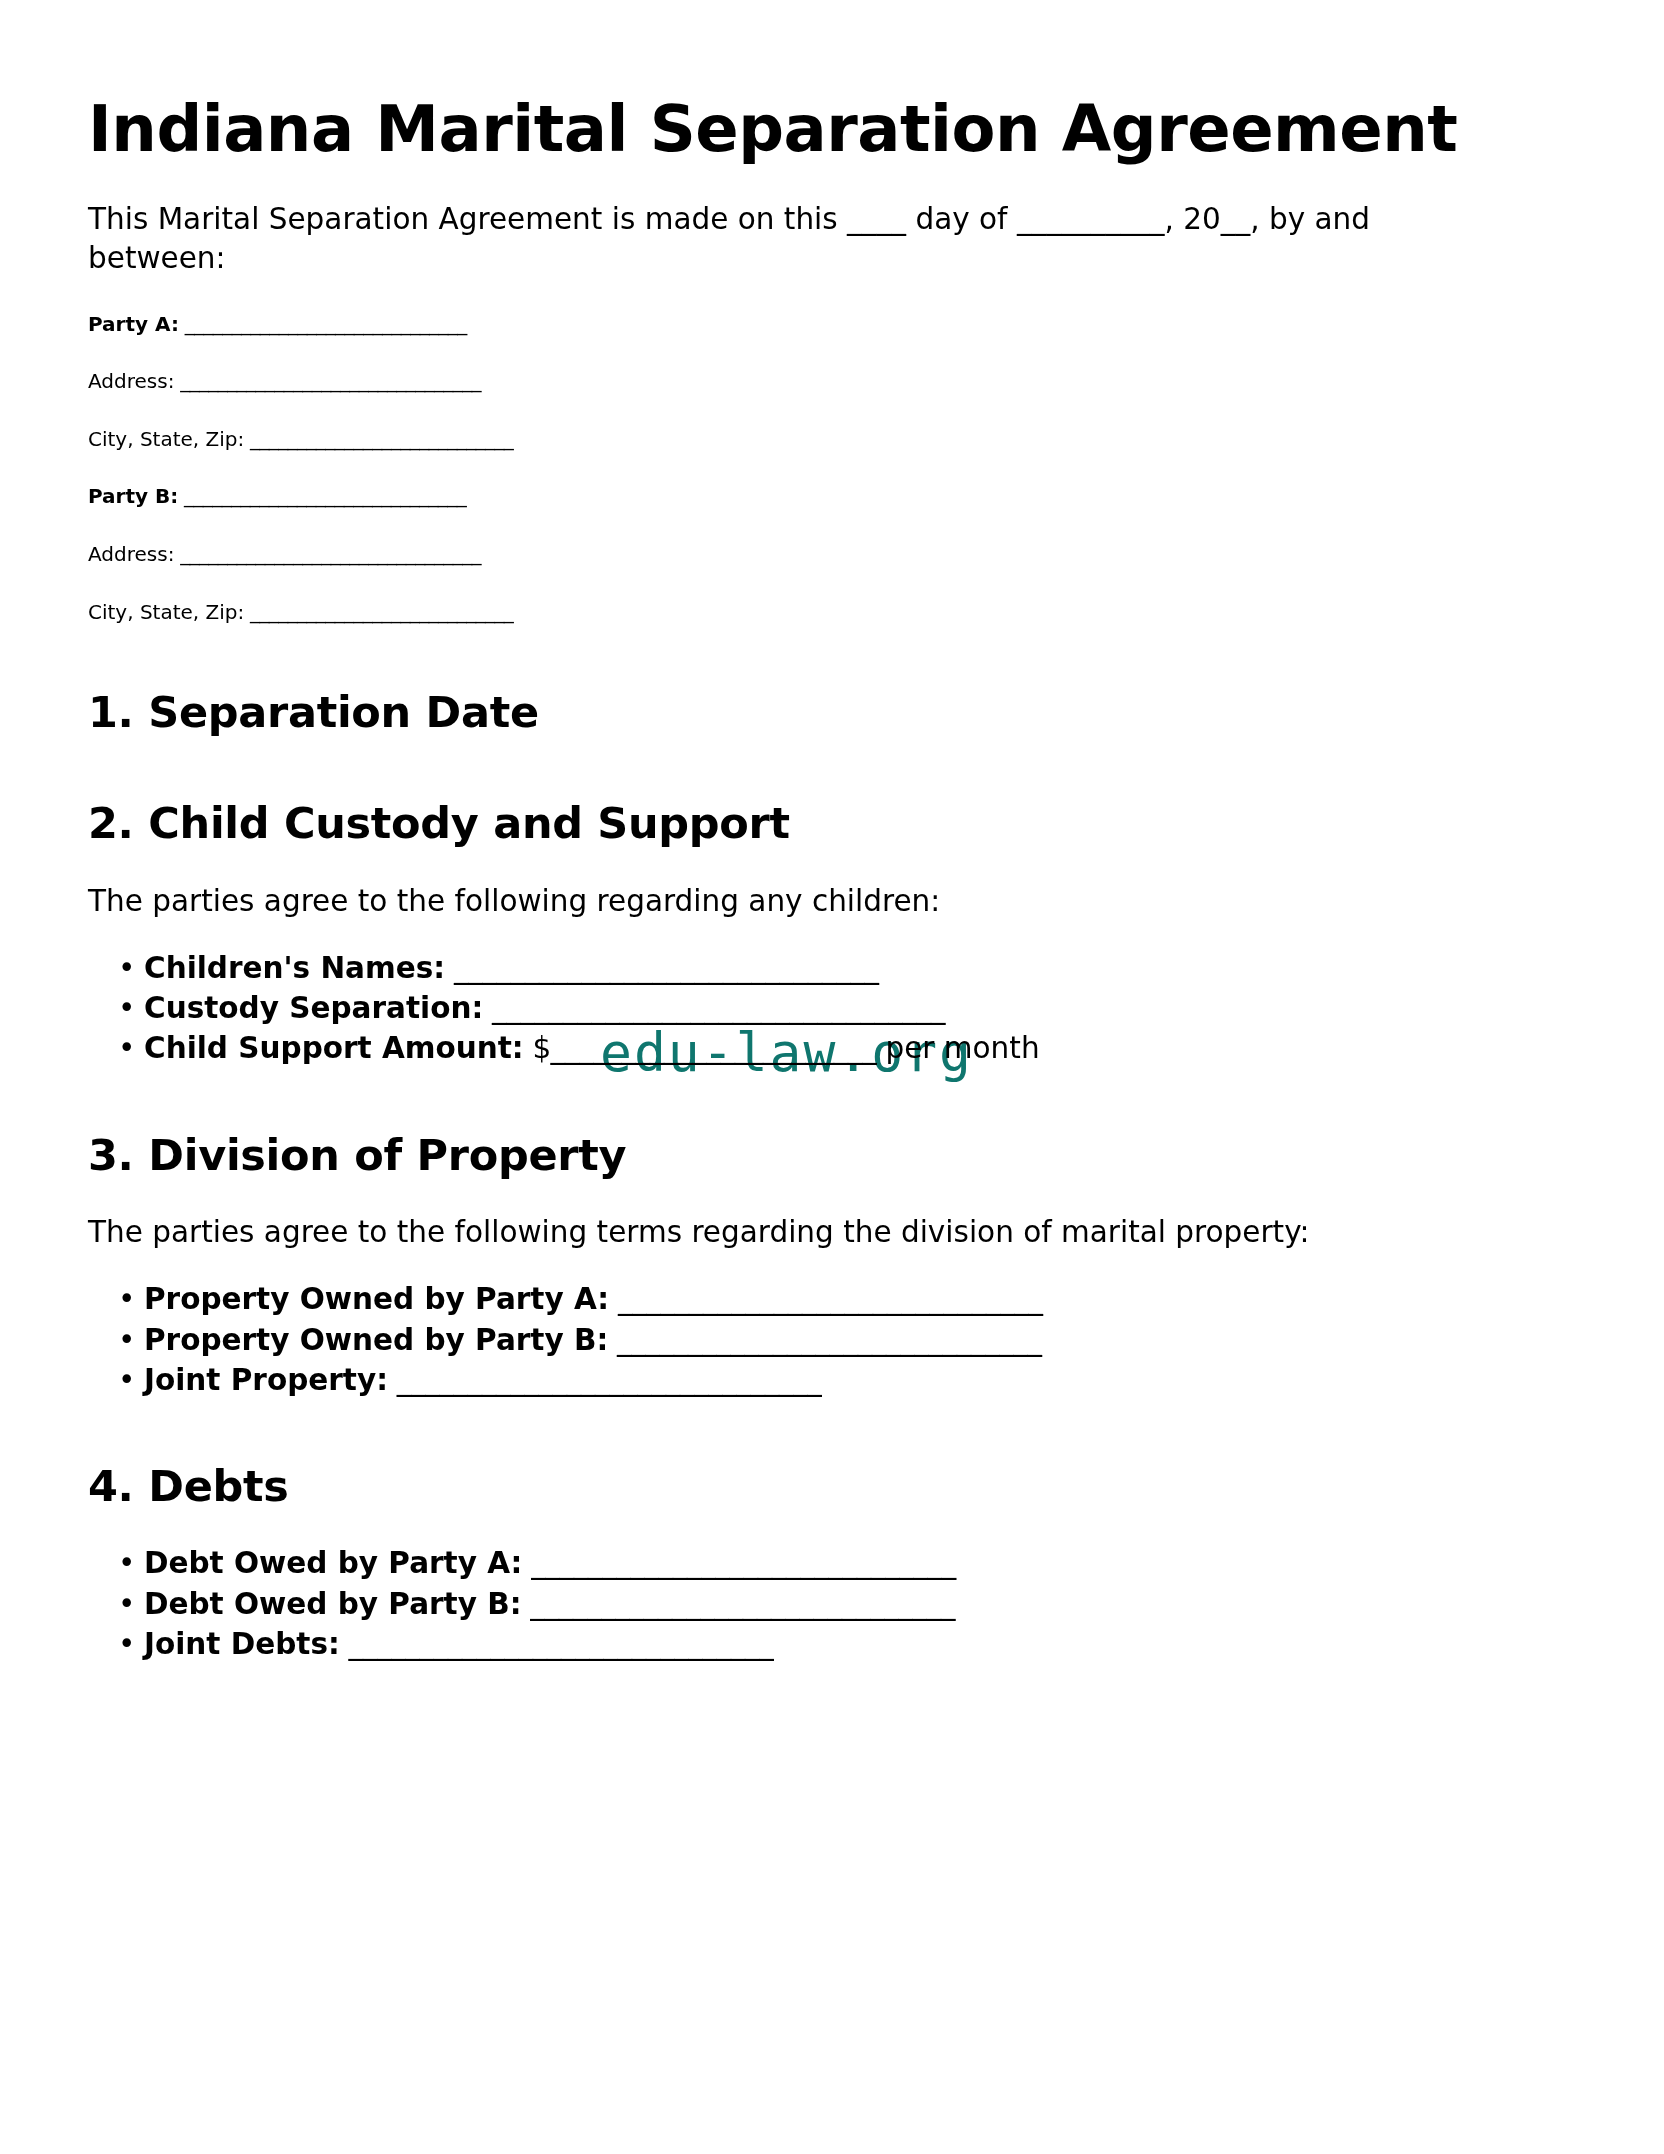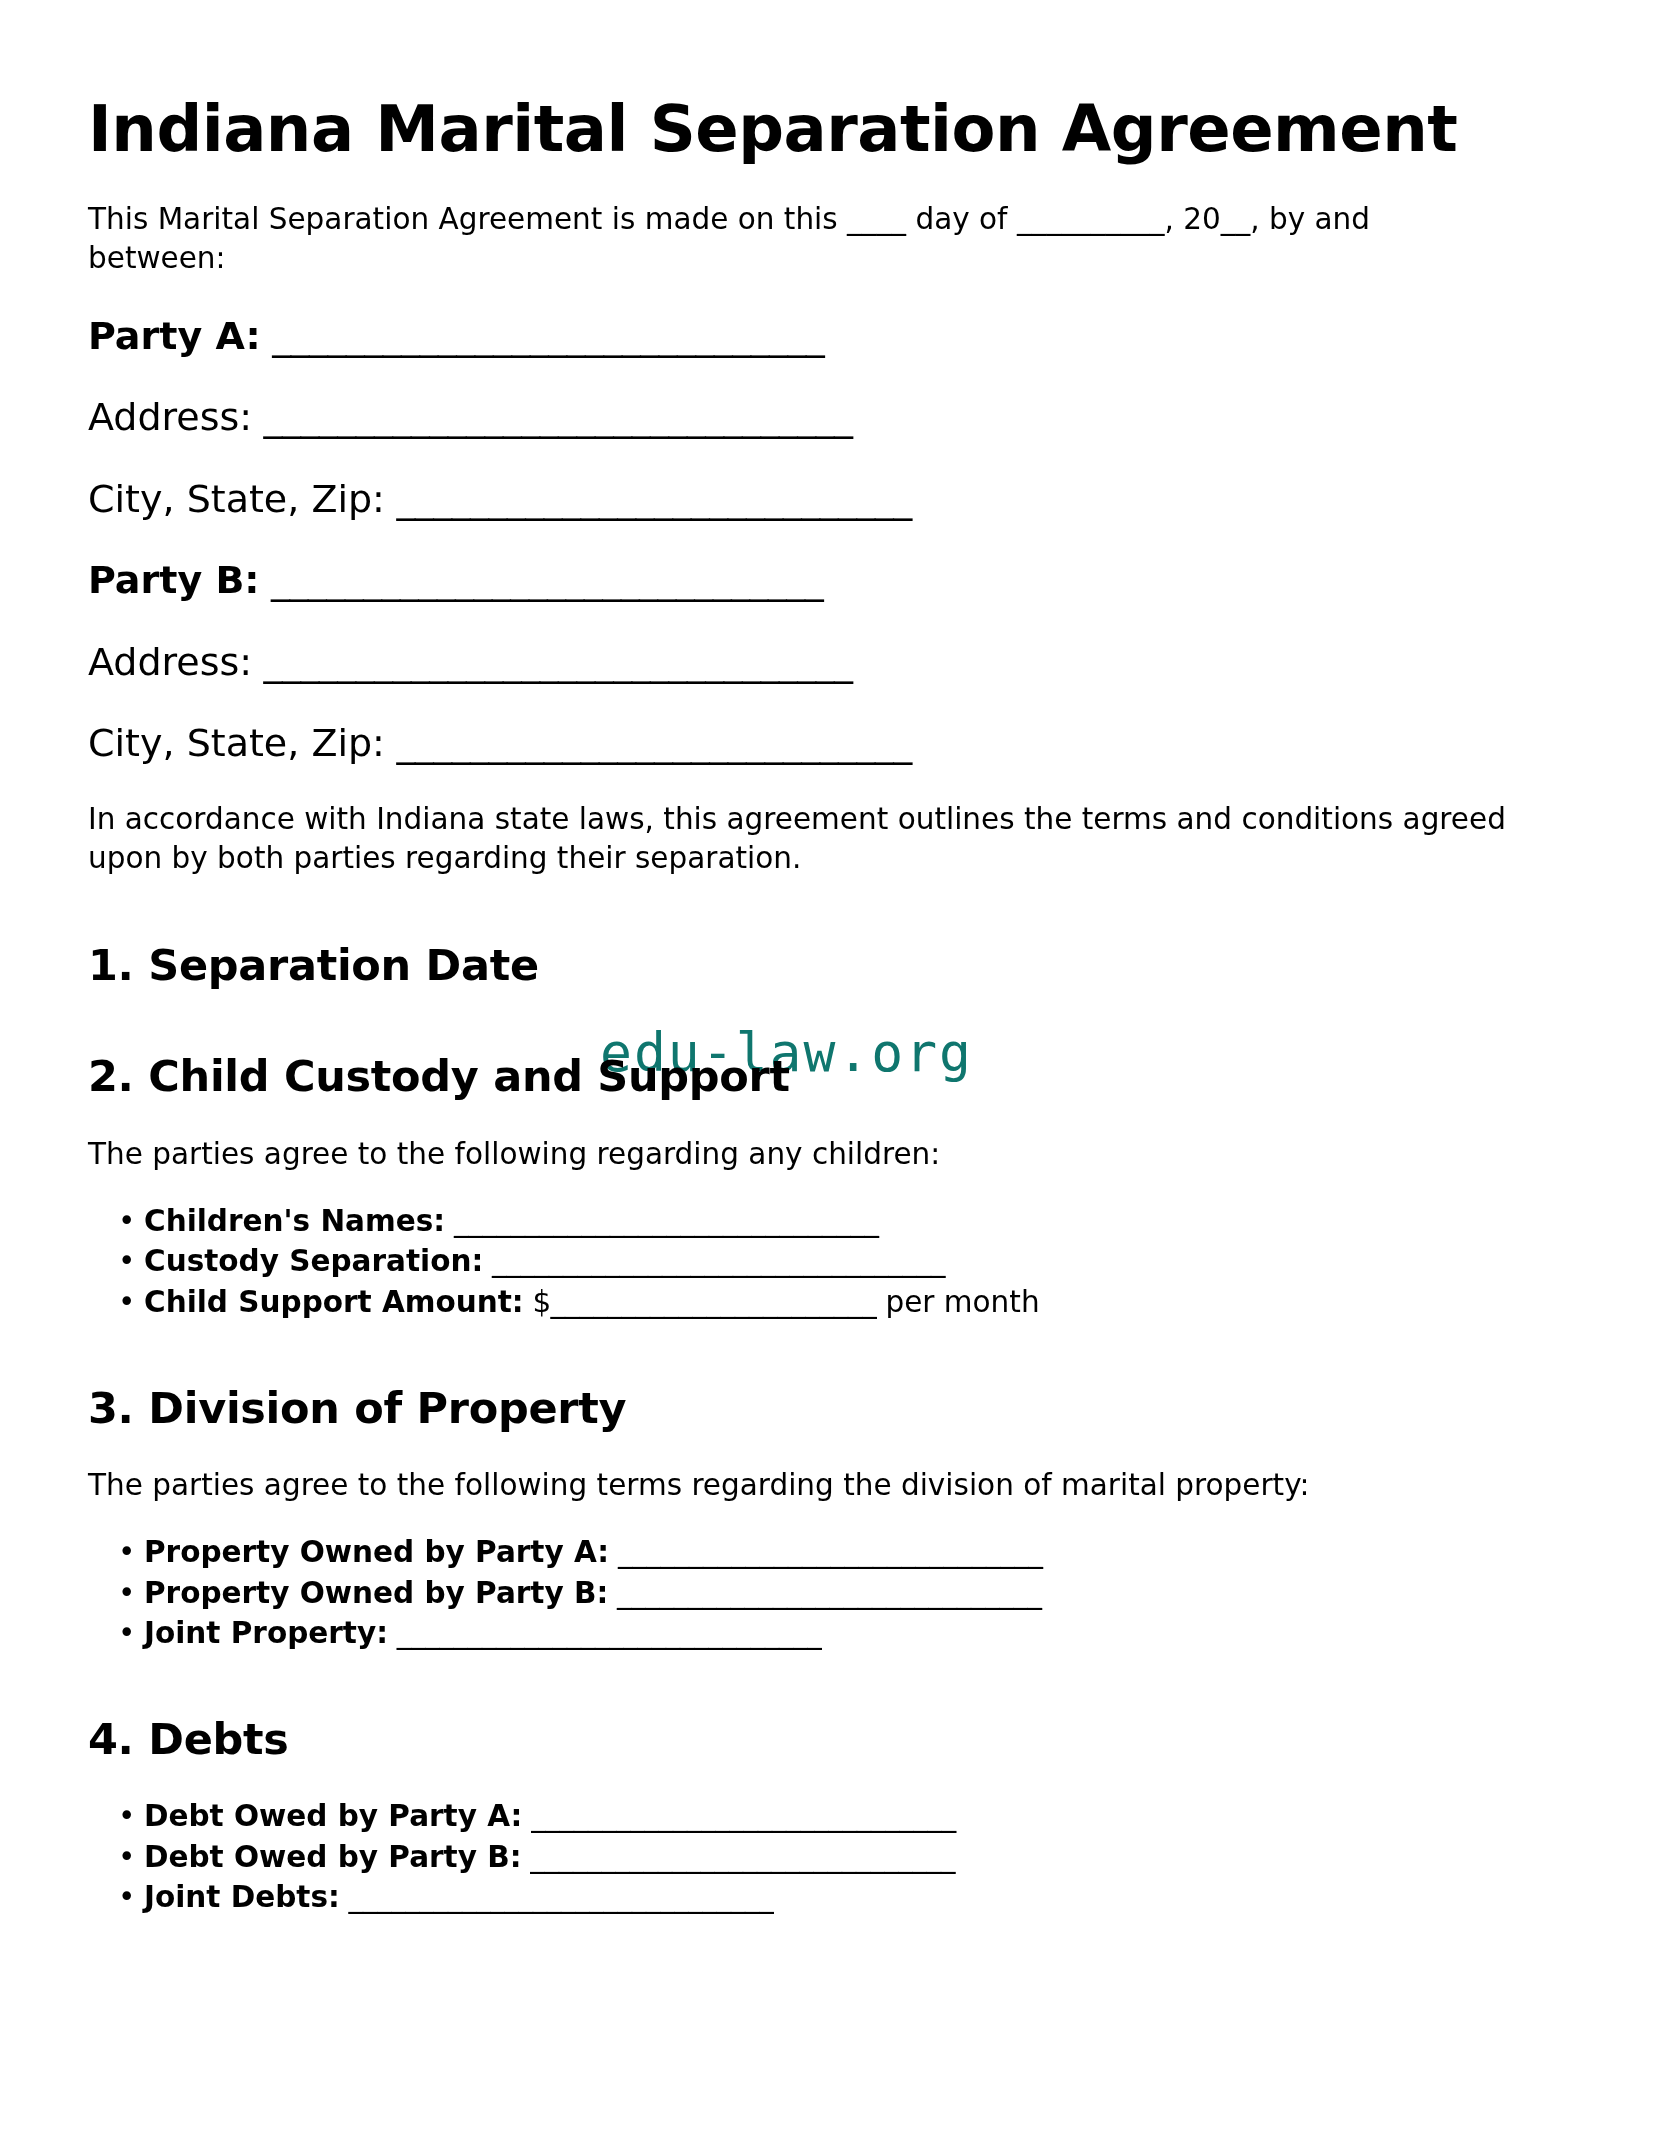--- a/index.html
+++ b/index.html
@@ -64,21 +64,21 @@
     padding: 0;
     max-width: 1420px;
   }
 
   p.tight {
     margin-bottom: 28px;
   }
 
   
   .field-line {
-    font-size: 38px;
+    font-size: 20px;
     line-height: 1.33;
     margin: 0 0 31px 0;
     white-space: nowrap;
   }
   .field-label-bold {
     font-weight: bold;
   }
   .blank {
     letter-spacing: -0.6px;
   }
@@ -151,21 +151,20 @@
     </div>
 
     <div class="field-line">
       <span>Address:</span><span class="blank"> ________________________________</span>
     </div>
 
     <div class="field-line">
       <span>City, State, Zip:</span><span class="blank"> ____________________________</span>
     </div>
 
-    <p class="body-text">In accordance with Indiana state laws, this agreement outlines the terms and conditions agreed upon by both parties regarding their separation.</p>
 
     <div id="sections-root">
         <div>
           <h2 class="section-heading">1. Separation Date</h2>
         </div>
         <div>
           <h2 class="section-heading">2. Child Custody and Support</h2>
           <p class="body-text tight">The parties agree to the following regarding any children:</p>
           <ul class="bullet-list">
             <li><span class="bullet-dot">•</span><span class="item-label">Children's Names:</span><span class="blank"> ______________________________</span></li>

